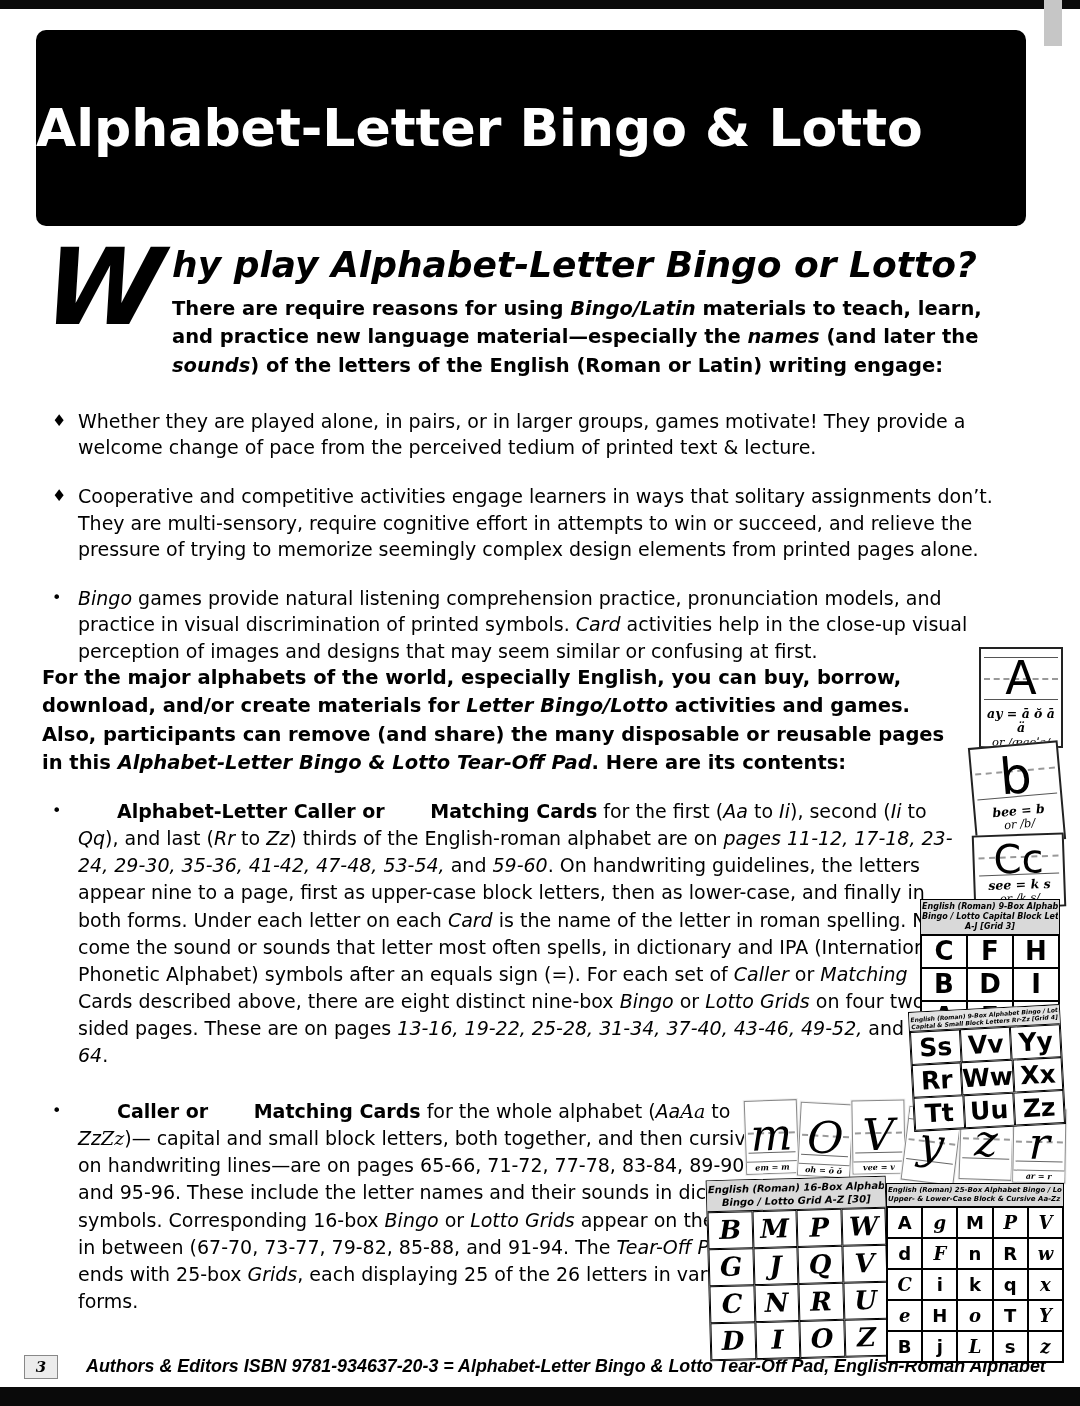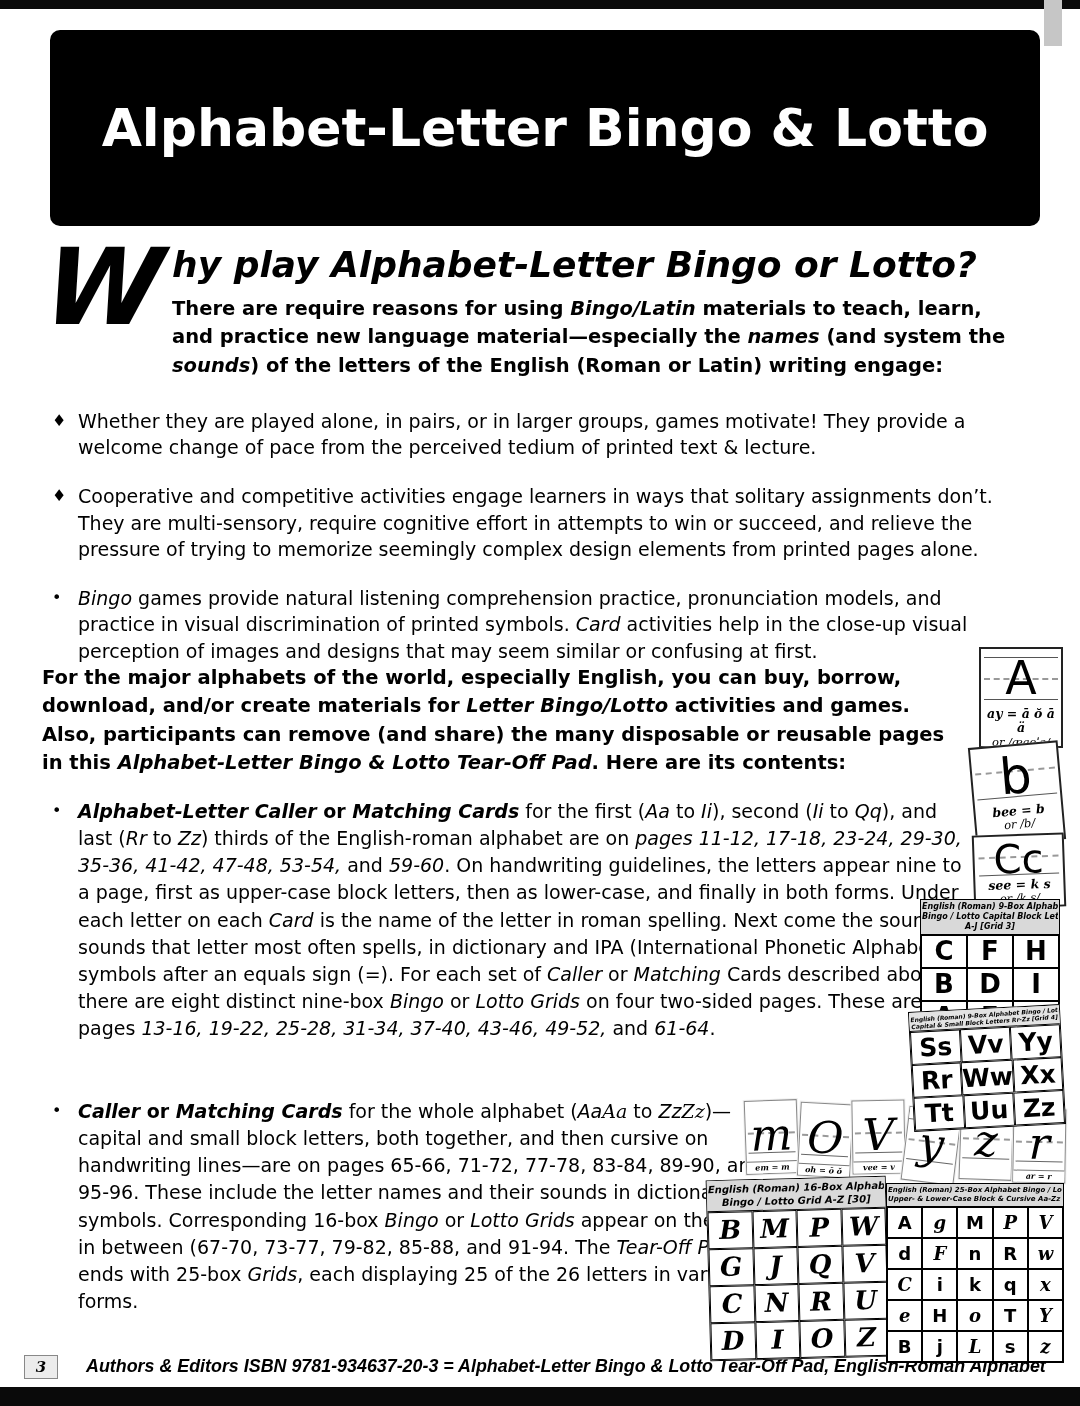--- a/index.html
+++ b/index.html
@@ -4,41 +4,41 @@
 <style>
   html,body{margin:0;padding:0;background:#e8e8e8;}
   .page{position:relative;width:1080px;height:1406px;background:#ffffff;overflow:hidden;
         font-family:"DejaVu Sans",sans-serif;color:#000;}
   .top-strip{position:absolute;left:0;top:0;width:1080px;height:9px;background:#0a0a0a;}
   .gray-tab{position:absolute;left:1044px;top:0;width:18px;height:46px;background:#c6c6c6;}
   .bottom-bar{position:absolute;left:0;top:1387px;width:1080px;height:19px;background:#0a0a0a;}
 
   .title-box{position:absolute;left:36px;top:30px;width:990px;height:196px;background:#000;
              border-radius:10px;display:flex;flex-direction:column;justify-content:center;
-             align-items:center;gap:14px;margin-left:14px;}
+             gap:14px;}
   .title-line{color:#fff;font-size:52px;font-weight:bold;white-space:nowrap;letter-spacing:0px;}
 
   .intro{position:absolute;left:44px;top:238px;width:968px;}
   .dropcap{float:left;width:128px;height:118px;font-size:106px;font-weight:bold;font-style:italic;
            line-height:0.95;transform:skewX(-6deg);}
   .heading{font-size:36px;font-weight:bold;font-style:italic;margin:6px 0 10px 0;}
   .intro-text{font-size:19.5px;font-weight:bold;line-height:1.45;}
 
   .bl1{position:absolute;left:44px;top:408px;width:975px;}
   .b-item{position:relative;padding-left:34px;margin-bottom:23px;font-size:19px;line-height:1.38;}
   .b-item .marker{position:absolute;left:8px;top:2px;font-size:16px;}
   #bullet4{position:absolute;left:44px;top:798px;width:888px;margin-bottom:0;}
   #bullet5{position:absolute;left:44px;top:1098px;width:700px;margin-bottom:0;}
   #bullet4 .b-text,#bullet5 .b-text{line-height:1.43;}
 
   .para2{position:absolute;left:42px;top:664px;width:906px;font-size:19.5px;font-weight:bold;line-height:1.45;}
 
   .rt-i{font-style:italic;}
   .rt-b{font-weight:bold;}
-  .rt-bi{font-weight:bold;font-style:italic;}
+  .rt-bi{font-weight:bold;margin-left:39px;}
   .rt-cur{font-family:"DejaVu Serif",serif;font-style:italic;}
 
   
   .hwcard{position:absolute;background:#fff;border:2px solid #222;text-align:center;z-index:2;}
   .hw{position:relative;}
   .hw .ln{position:absolute;left:4%;right:4%;border-top:1.5px solid #555;}
   .hw .ln.dash{border-top:2px dashed #999;}
   .hw .letter{position:relative;z-index:2;}
   .cname{font-family:"DejaVu Serif",serif;font-weight:bold;font-style:italic;font-size:12.5px;line-height:1.15;}
   .cipa{font-family:"DejaVu Serif",serif;font-style:italic;font-size:11.5px;line-height:1.15;}
@@ -114,21 +114,21 @@
   <div class="top-strip"></div>
   <div class="gray-tab"></div>
 
   <div class="title-box">
     <div class="title-line">Alphabet-Letter Bingo &amp; Lotto</div>
   </div>
 
   <div class="intro">
     <span class="dropcap">W</span>
     <div class="heading">hy play Alphabet-Letter Bingo or Lotto?</div>
-    <div class="intro-text"><span>There are require reasons for using </span><span class="rt-i">Bingo/Latin</span><span> materials to teach, learn, and practice new language material—especially the </span><span class="rt-i">names</span><span> (and system the </span><span class="rt-i">sounds</span><span>) of the letters of the English (Roman or Latin) writing engage:</span></div>
+    <div class="intro-text"><span>There are require reasons for using </span><span class="rt-i">Bingo/Latin</span><span> materials to teach, learn, and practice new language material—especially the </span><span class="rt-i">names</span><span> (and later the </span><span class="rt-i">sounds</span><span>) of the letters of the English (Roman or Latin) writing engage:</span></div>
   </div>
 
   <div class="bl1">
     <div class="b-item">
       <span class="marker">♦</span>
       <div class="b-text"><span>Whether they are played alone, in pairs, or in larger groups, games motivate! They provide a welcome change of pace from the perceived tedium of printed text &amp; lecture.</span></div>
     </div>
     <div class="b-item">
       <span class="marker">♦</span>
       <div class="b-text"><span>Cooperative and competitive activities engage learners in ways that solitary assignments don’t. They are multi-sensory, require cognitive effort in attempts to win or succeed, and relieve the pressure of trying to memorize seemingly complex design elements from printed pages alone.</span></div>

